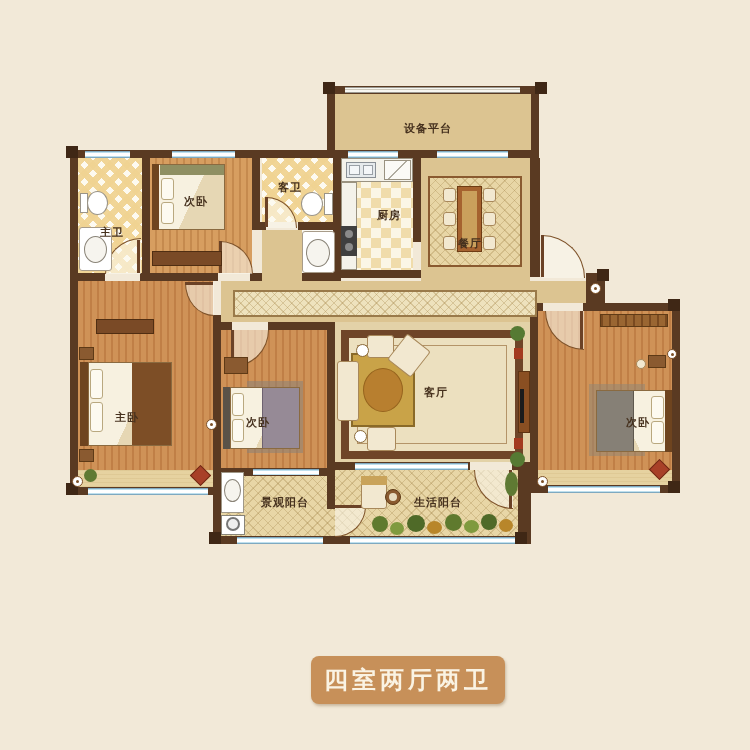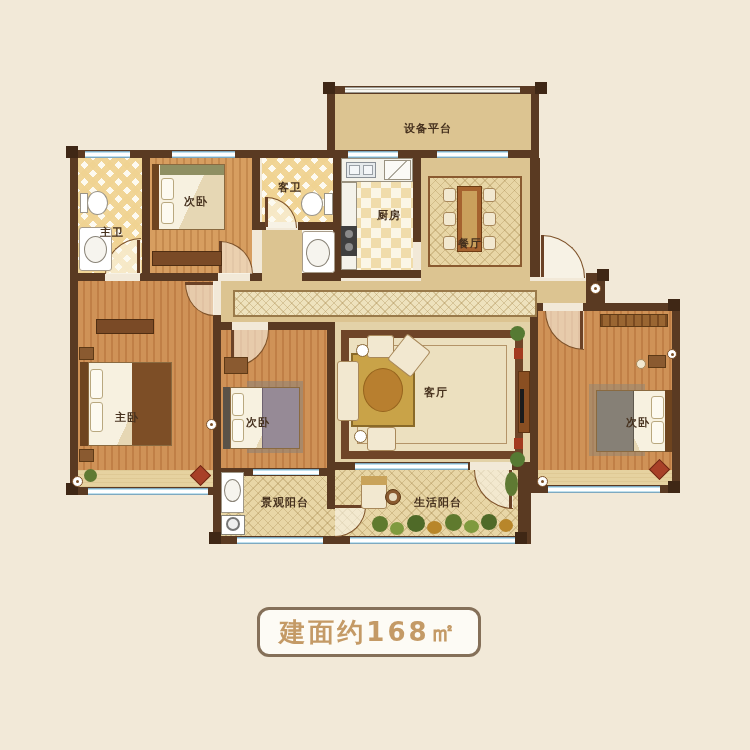--- a/index.html
+++ b/index.html
@@ -270,17 +270,17 @@
   <div class="lbl" style="left:290px;top:187px">客卫</div>
   <div class="lbl" style="left:389px;top:215px">厨房</div>
   <div class="lbl" style="left:470px;top:243px">餐厅</div>
   <div class="lbl" style="left:127px;top:417px">主卧</div>
   <div class="lbl" style="left:258px;top:422px">次卧</div>
   <div class="lbl" style="left:436px;top:392px">客厅</div>
   <div class="lbl" style="left:638px;top:422px">次卧</div>
   <div class="lbl" style="left:285px;top:502px">景观阳台</div>
   <div class="lbl" style="left:438px;top:502px">生活阳台</div>
 
-  <div class="badge1">
-      <span>建面约168㎡</span>
+  <div class="badge2">
+      <span>四室两厅两卫</span>
     </div>
 
 </div>
 
 </body></html>

